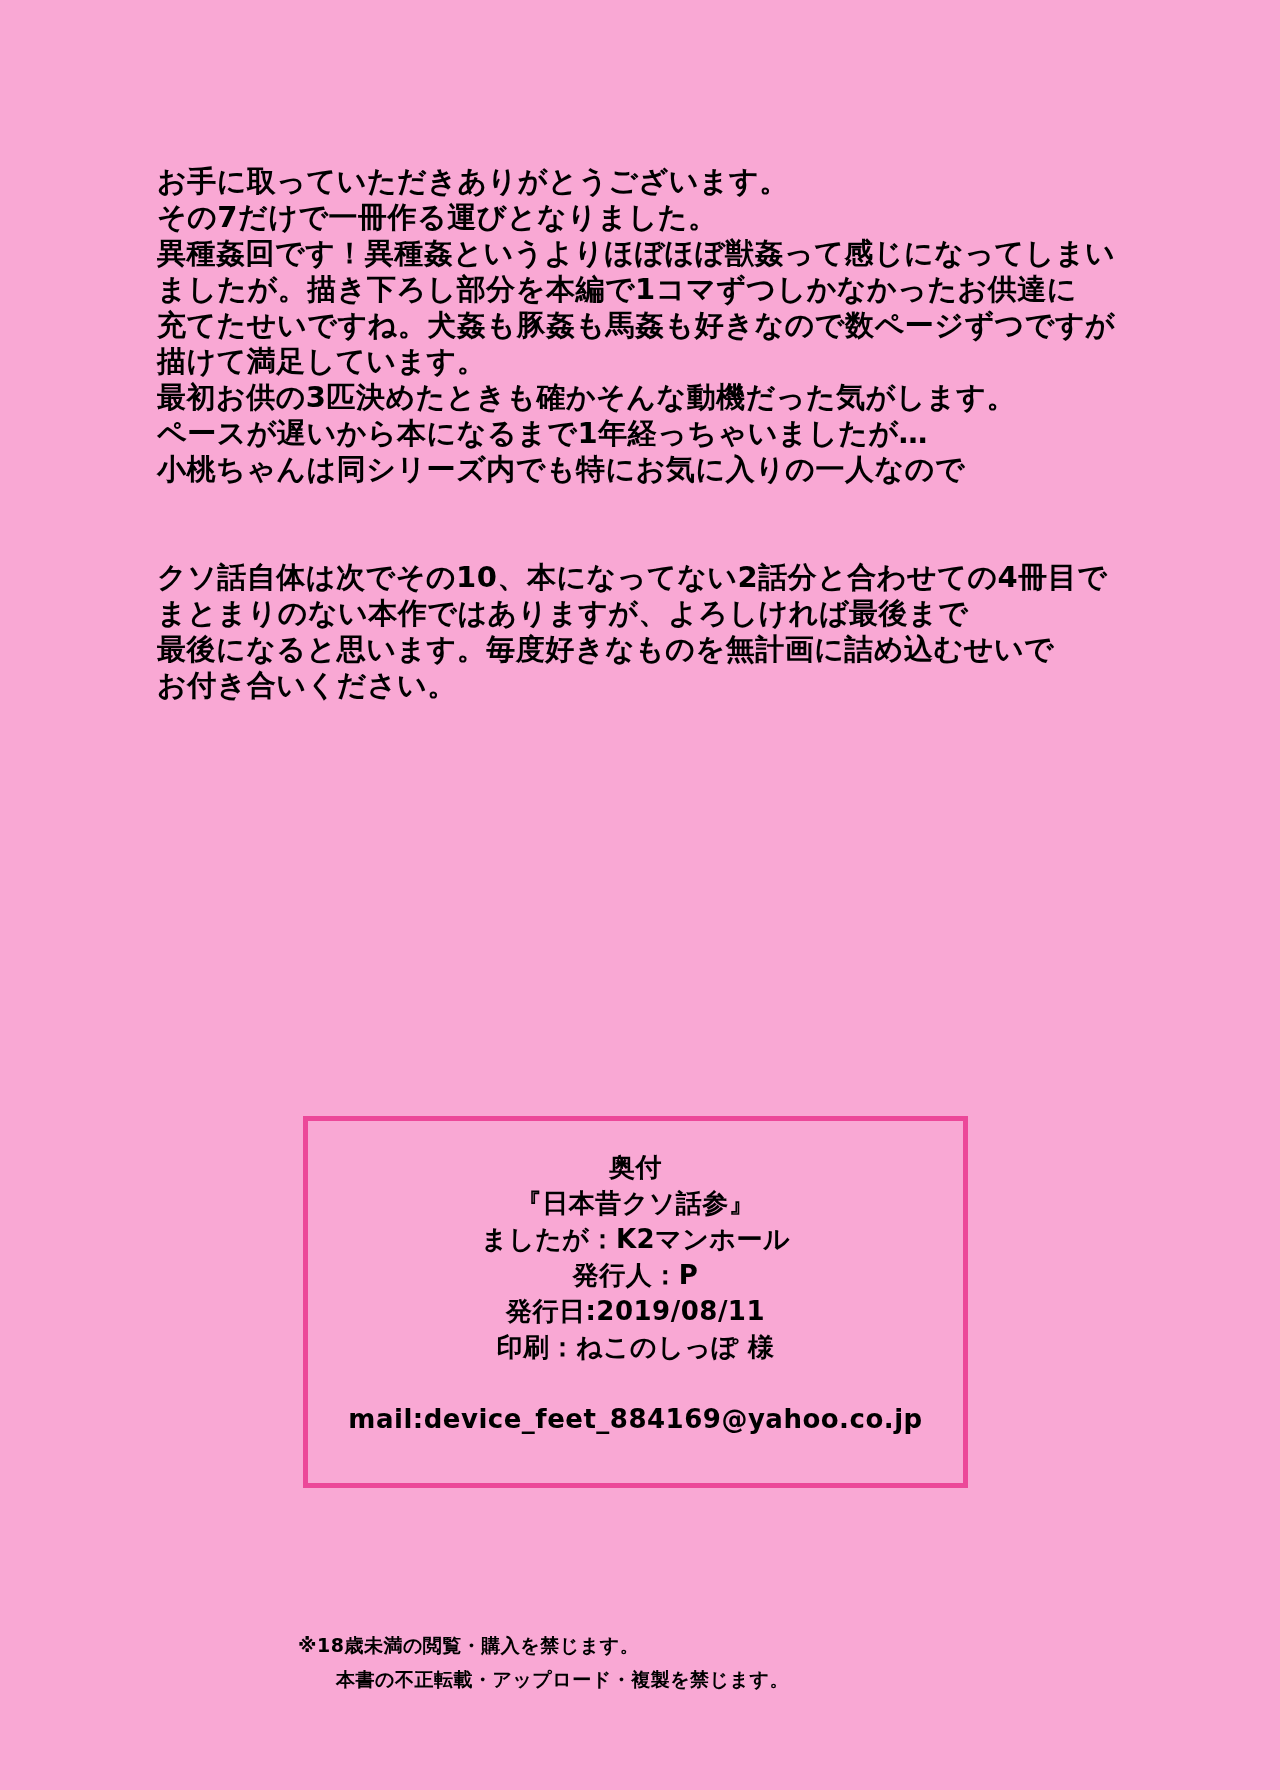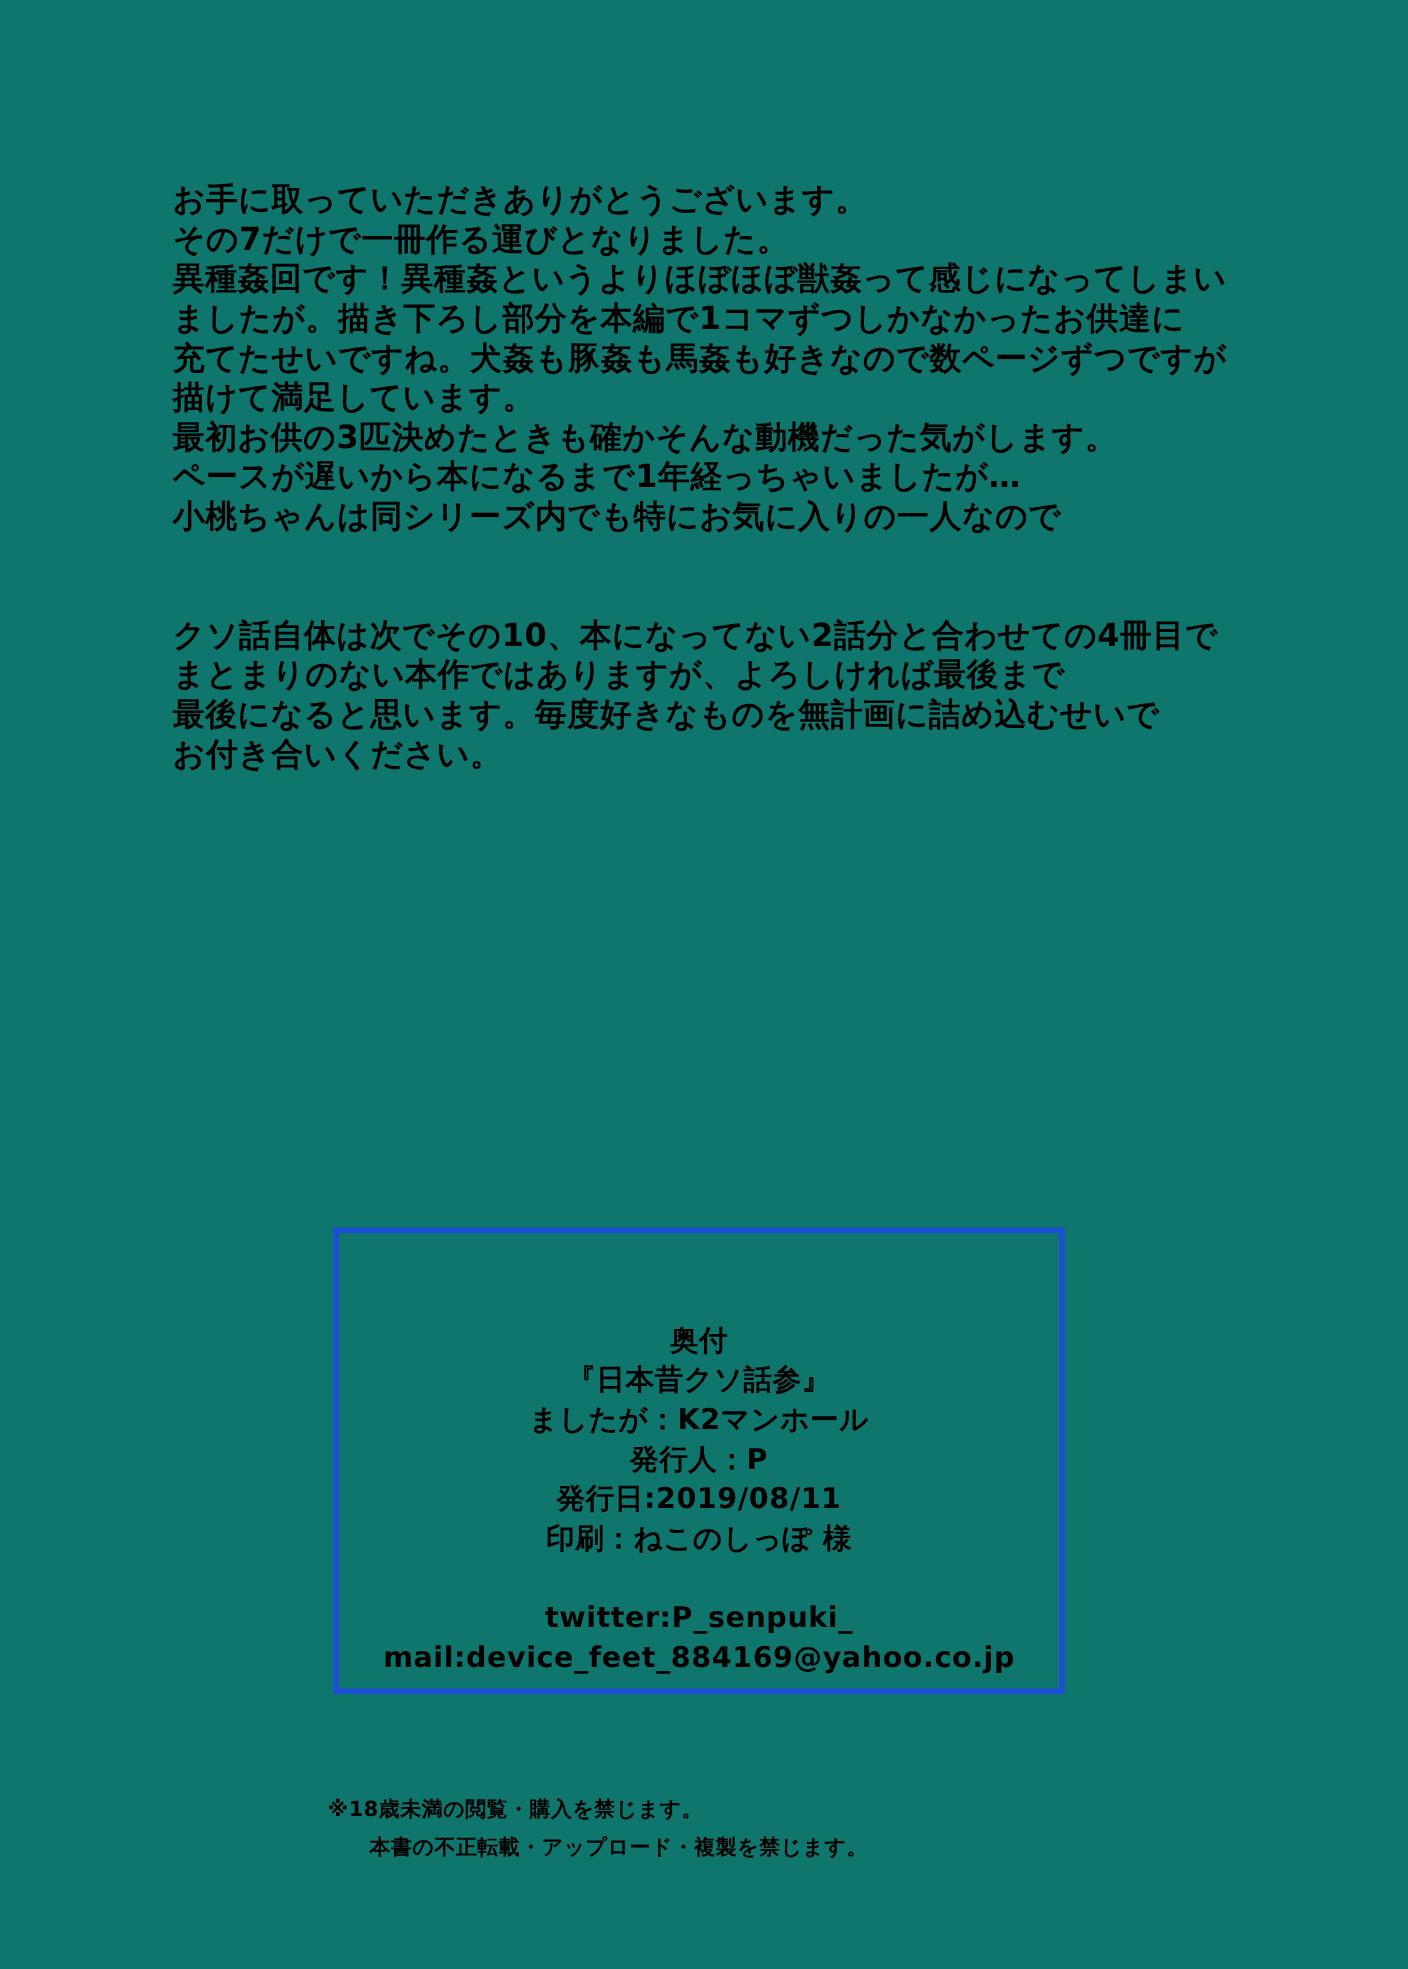--- a/index.html
+++ b/index.html
@@ -4,21 +4,21 @@
 <style>
   html, body {
     margin: 0;
     padding: 0;
     background: #ffffff;
   }
   .page {
     position: relative;
     width: 1280px;
     height: 1790px;
-    background: #0f766e;
+    background: #f9a8d4;
     color: #000000;
     font-family: "DejaVu Sans", sans-serif;
     font-weight: bold;
     overflow: hidden;
   }
   .afterword {
     position: absolute;
     left: 157px;
     top: 163px;
     width: 1000px;
@@ -32,23 +32,23 @@
   }
   .afterword .line {
     height: 36px;
   }
   .colophon-box {
     position: absolute;
     left: 303px;
     top: 1116px;
     width: 655px;
     height: 334px;
-    border: 5px solid #1d4ed8;
+    border: 5px solid #ec4899;
     text-align: center;
-    padding-top: 80px;
+    padding-top: 28px;
     font-size: 26px;
     line-height: 36px;
     letter-spacing: 0.5px;
   }
   .colophon-box .line {
     height: 36px;
   }
   .colophon-box .contact {
     margin-top: 36px;
   }
@@ -93,21 +93,20 @@
   </div>
 
   <div class="colophon-box">
     <div class="line">奥付</div>
     <div class="line">『日本昔クソ話参』</div>
     <div class="line">ましたが：K2マンホール</div>
     <div class="line">発行人：P</div>
     <div class="line">発行日:2019/08/11</div>
     <div class="line">印刷：ねこのしっぽ 様</div>
     <div class="contact">
-      <div class="line">twitter:P_senpuki_</div>
       <div class="line">mail:device_feet_884169@yahoo.co.jp</div>
     </div>
   </div>
 
   <div class="disclaimer">
     <div class="line1">※18歳未満の閲覧・購入を禁じます。</div>
     <div class="line2">本書の不正転載・アップロード・複製を禁じます。</div>
   </div>
 
 </div>

